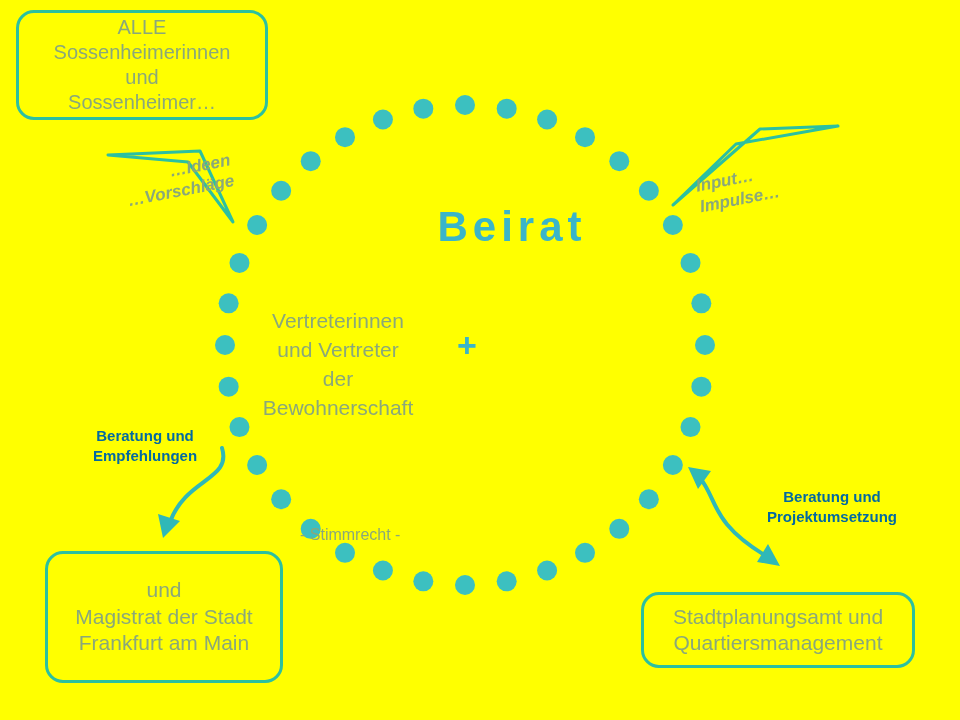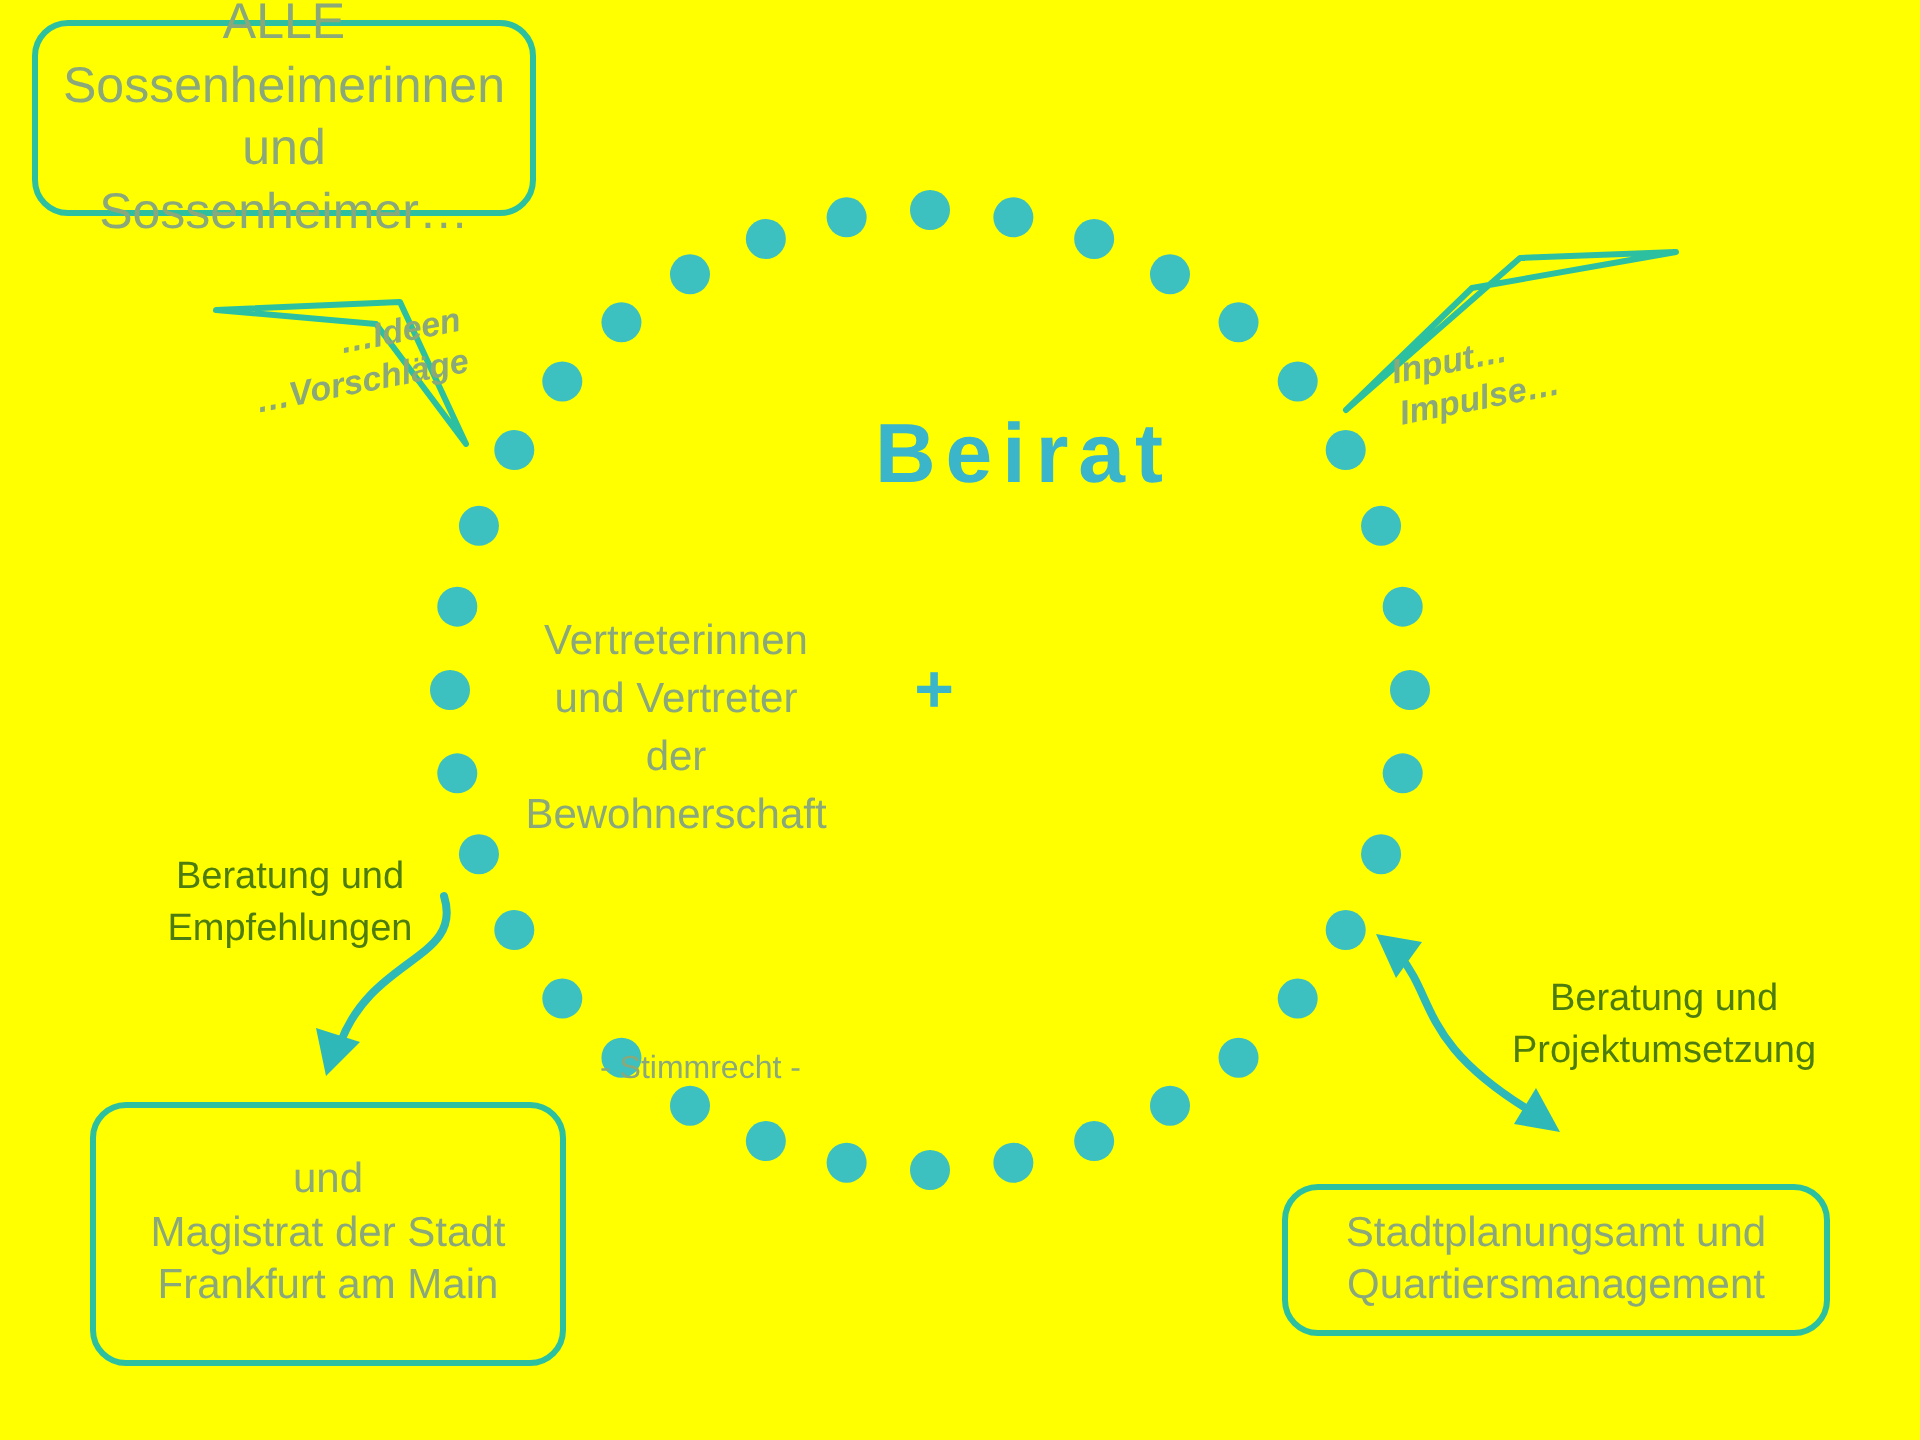--- a/index.html
+++ b/index.html
@@ -35,22 +35,22 @@
     text-align: center;
     display: flex;
     flex-direction: column;
     align-items: center;
     justify-content: center;
     line-height: 1.26;
   }
   .bubble .ln { display: block; white-space: nowrap; }
 
   #bubble-citizens {
-    left: 16px;  top: 10px;  width: 252px; height: 98px;
-    font-size: 25px;
+    left: 16px;  top: 10px;  width: 252px; height: 110px;
+    font-size: 20px;
   }
   #bubble-workshops {
     left: 706px; top: 16px; width: 240px; height: 110px;
     font-size: 21px;
   }
   #box-ortsbeirat {
     left: 45px; top: 551px; width: 238px; height: 132px;
     font-size: 21px;
   }
   #box-stadtplanung {
@@ -120,23 +120,23 @@
     left: 694px; top: 176px;
     transform: rotate(-11deg);
     transform-origin: left top;
     text-align: left;
   }
   .annot-rot .ln { display: block; }
 
   
   .arrow-label {
     position: absolute;
-    color: #4d7c0f;
-    font-size: 19px;
-    font-weight: normal;
+    color: #0369a1;
+    font-size: 15px;
+    font-weight: bold;
     line-height: 1.35;
     text-align: center;
     white-space: nowrap;
   }
   #label-beratung-empfehlungen { left: 70px; top: 426px; width: 150px; }
   #label-beratung-projekt      { left: 742px; top: 487px; width: 180px; }
 </style>
 </head>
 <body>
 

